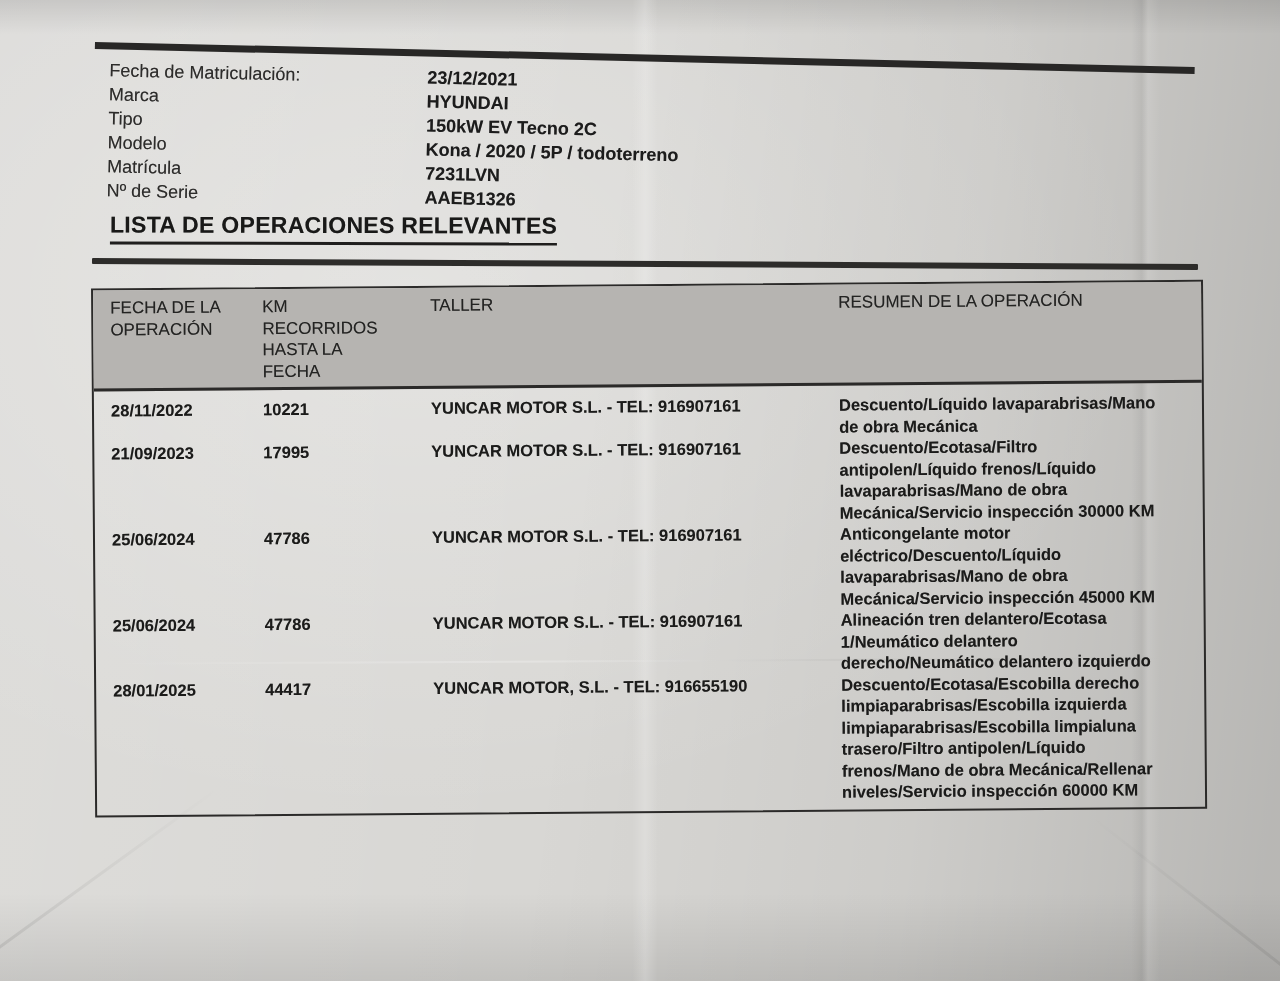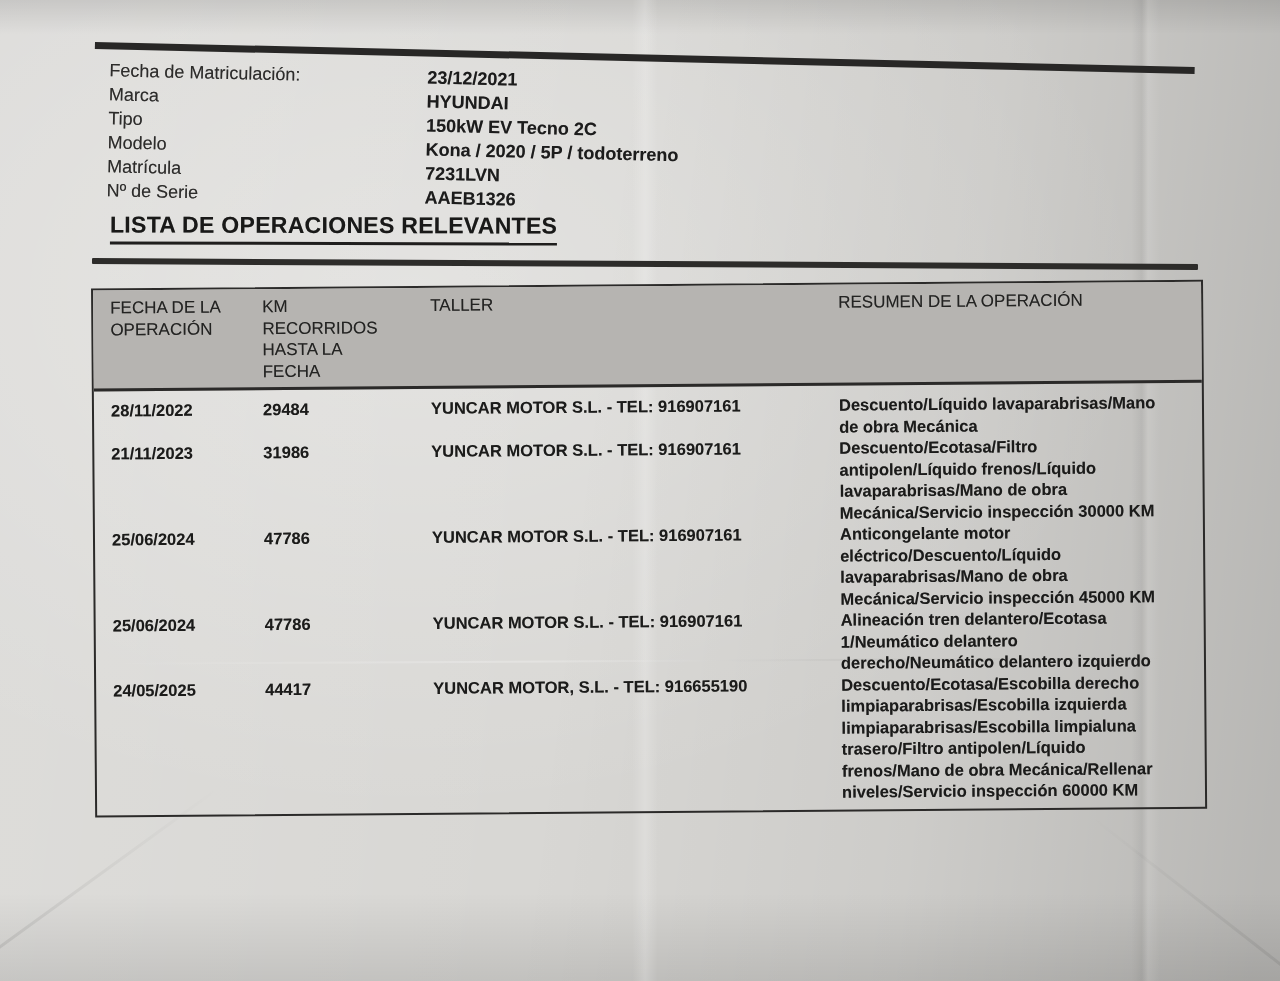--- a/index.html
+++ b/index.html
@@ -145,29 +145,29 @@
 RECORRIDOS
 HASTA LA
 FECHA</div>
       <div class="cell cell-taller">TALLER</div>
       <div class="cell cell-resumen">RESUMEN DE LA OPERACIÓN</div>
     </div>
     <div class="tbody">
 
       <div class="trow">
         <div class="cell cell-fecha">28/11/2022</div>
-        <div class="cell cell-km">29484</div>
+        <div class="cell cell-km">10221</div>
         <div class="cell cell-taller">YUNCAR MOTOR S.L. - TEL: 916907161</div>
         <div class="cell cell-resumen">Descuento/Líquido lavaparabrisas/Mano
 de obra Mecánica</div>
       </div>
 
       <div class="trow">
-        <div class="cell cell-fecha">21/11/2023</div>
-        <div class="cell cell-km">31986</div>
+        <div class="cell cell-fecha">21/09/2023</div>
+        <div class="cell cell-km">17995</div>
         <div class="cell cell-taller">YUNCAR MOTOR S.L. - TEL: 916907161</div>
         <div class="cell cell-resumen">Descuento/Ecotasa/Filtro
 antipolen/Líquido frenos/Líquido
 lavaparabrisas/Mano de obra
 Mecánica/Servicio inspección 30000 KM</div>
       </div>
 
       <div class="trow">
         <div class="cell cell-fecha">25/06/2024</div>
         <div class="cell cell-km">47786</div>
@@ -181,21 +181,21 @@
       <div class="trow">
         <div class="cell cell-fecha">25/06/2024</div>
         <div class="cell cell-km">47786</div>
         <div class="cell cell-taller">YUNCAR MOTOR S.L. - TEL: 916907161</div>
         <div class="cell cell-resumen">Alineación tren delantero/Ecotasa
 1/Neumático delantero
 derecho/Neumático delantero izquierdo</div>
       </div>
 
       <div class="trow">
-        <div class="cell cell-fecha">24/05/2025</div>
+        <div class="cell cell-fecha">28/01/2025</div>
         <div class="cell cell-km">44417</div>
         <div class="cell cell-taller">YUNCAR MOTOR, S.L. - TEL: 916655190</div>
         <div class="cell cell-resumen">Descuento/Ecotasa/Escobilla derecho
 limpiaparabrisas/Escobilla izquierda
 limpiaparabrisas/Escobilla limpialuna
 trasero/Filtro antipolen/Líquido
 frenos/Mano de obra Mecánica/Rellenar
 niveles/Servicio inspección 60000 KM</div>
       </div>
 

